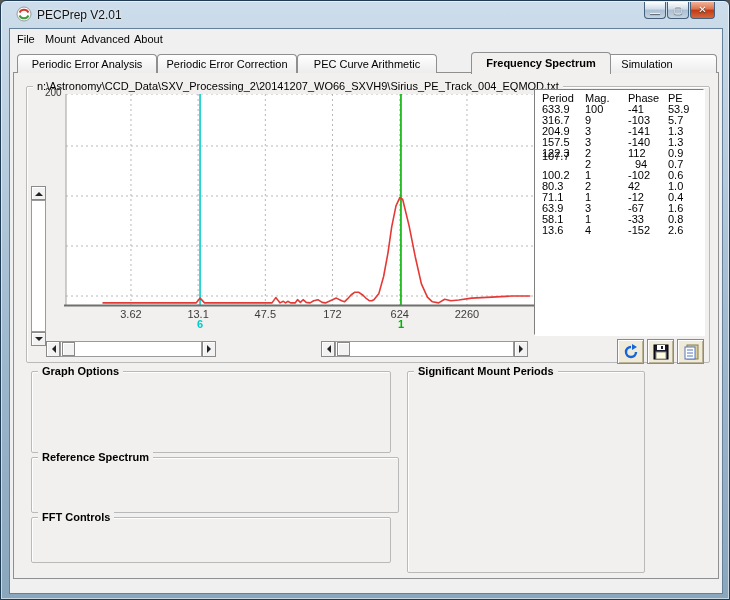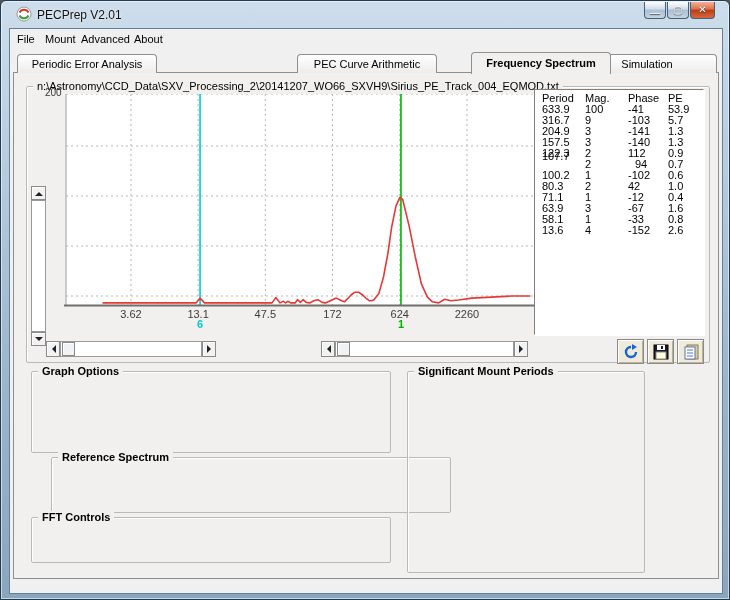--- a/index.html
+++ b/index.html
@@ -101,20 +101,21 @@
     </div>
 
   <div class="abs" id="client"></div>
 
   <span class="abs menu-item" style="left:14px;">File</span>
   <span class="abs menu-item" style="left:42px;">Mount</span>
   <span class="abs menu-item" style="left:78px;">Advanced</span>
   <span class="abs menu-item" style="left:131px;">About</span>
 
   <div class="abs tab" style="left:16px;width:140px;">Periodic Error Analysis</div>
+  <div class="abs tab" style="left:156px;width:140px;">Periodic Error Correction</div>
   <div class="abs tab" style="left:296px;width:140px;">PEC Curve Arithmetic</div>
   <div class="abs tab active" style="left:436px;width:140px;margin-left:34px;">Frequency Spectrum</div>
   <div class="abs tab" style="left:576px;width:140px;">Simulation</div>
   <div class="abs" id="tabpage"></div>
 
   <div class="abs gbox" style="left:25px;top:85px;width:684px;height:277px;z-index:2;">
     <span class="gcap">n:\Astronomy\CCD_Data\SXV_Processing_2\20141207_WO66_SXVH9\Sirius_PE_Track_004_EQMOD.txt</span>
   </div>
 
   <span class="abs txt" id="y-max-label">200</span>
@@ -320,21 +321,21 @@
   <span class="abs pen-pink" style="left:280px;top:436px;">Pen Size</span>
   <div class="abs sb-btn" style="left:326px;top:436px;width:11px;height:15px;">
       <span class="tri tri-l"></span>
     </div>
   <div class="abs sb-thumb" style="left:337px;top:436px;width:11px;height:15px;"></div>
   <div class="abs sb-btn" style="left:348px;top:436px;width:11px;height:15px;">
       <span class="tri tri-r"></span>
     </div>
   <span class="abs txt" style="left:362px;top:437px;">1</span>
 
-  <div class="abs gbox" style="left:30px;top:456px;width:400px;height:56px;margin-left:20px;">
+  <div class="abs gbox" style="left:30px;top:456px;width:368px;height:56px;">
     <span class="gcap bold">Reference Spectrum</span>
   </div>
   <div class="abs icobtn" style="left:45px;top:467px;width:27px;height:26px;">
     <svg width="18" height="14">
       <path d="M1,13 L3,5 L17,5 L14,13 Z" fill="#ffdf6b" stroke="#9a7b1e"></path>
       <path d="M1,13 L1,2 L6,2 L8,4 L13,4 L13,5" fill="#f4c84f" stroke="#9a7b1e"></path>
       </svg>
   </div>
   <div class="abs icobtn" style="left:87px;top:467px;width:27px;height:26px;">
     <svg width="14" height="14">

